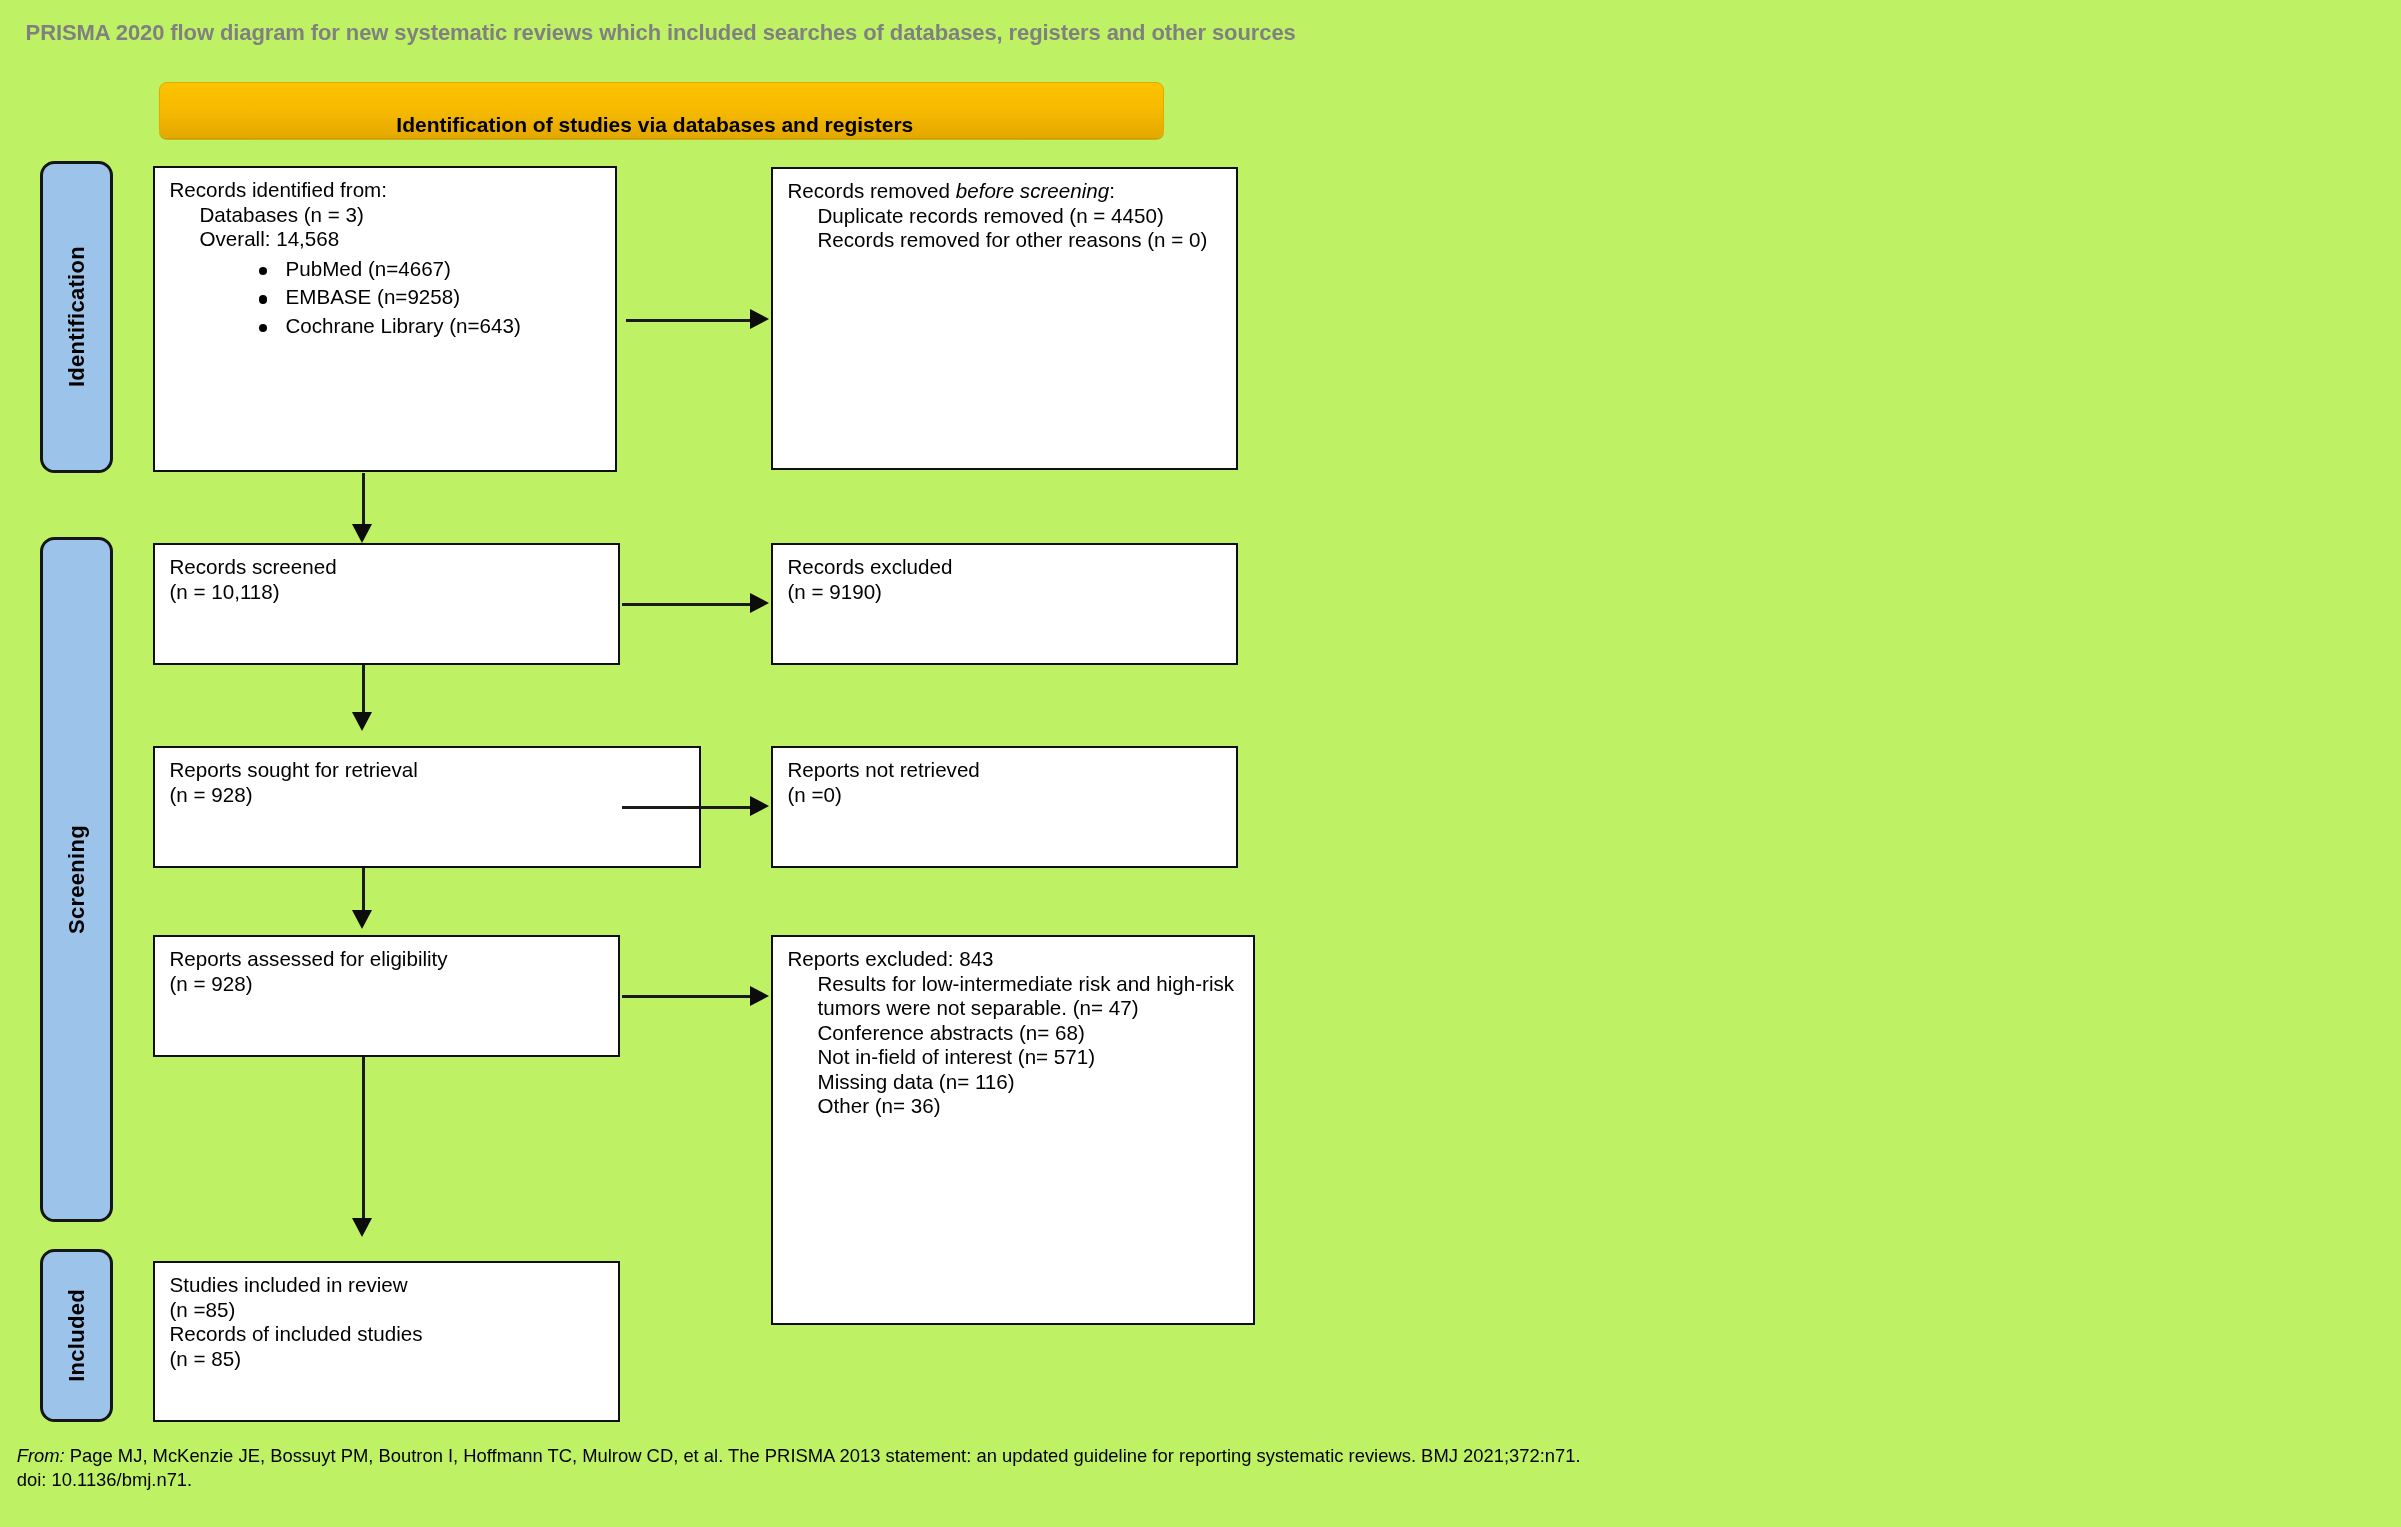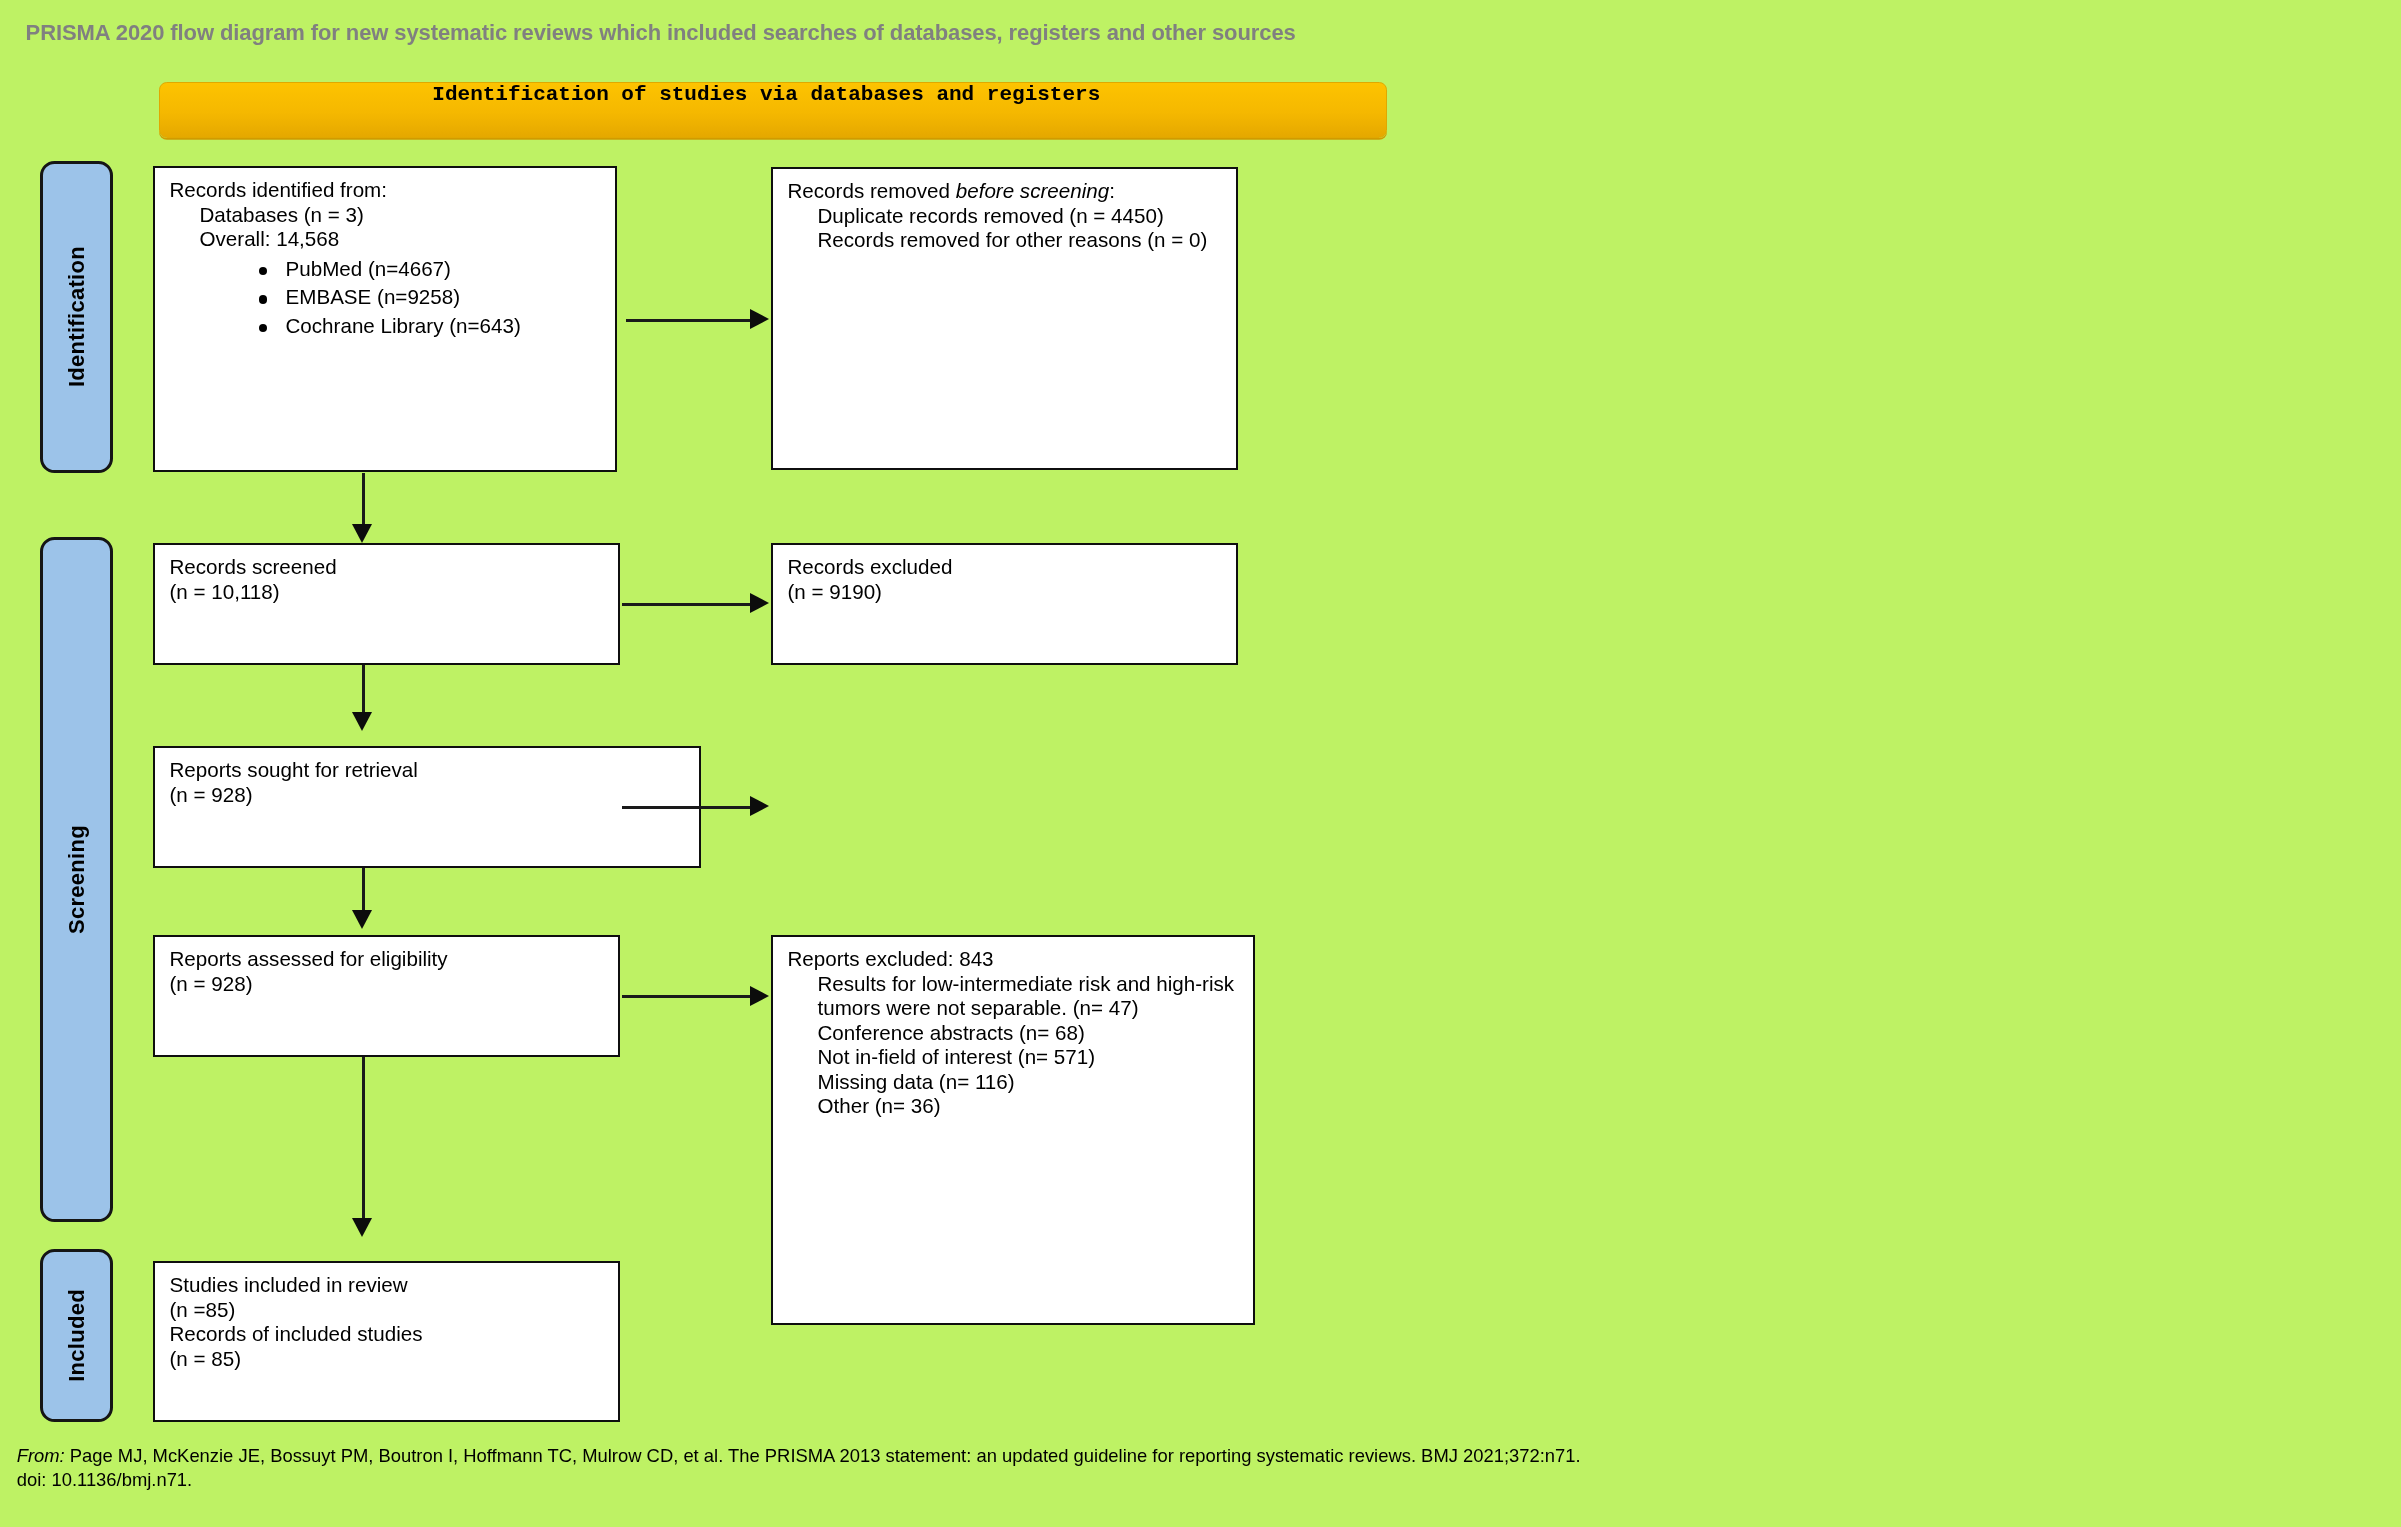--- a/index.html
+++ b/index.html
@@ -13,27 +13,26 @@
 
   
   .page-title{
     position:absolute;left:25.6px;top:20px;
     font-size:22px;font-weight:bold;color:#808080;
     letter-spacing:-0.1px;white-space:nowrap;
   }
 
   
   .banner{
-    position:absolute;left:159px;top:82px;width:1228px;height:56px;
+    position:absolute;left:159px;top:82px;width:1005px;height:56px;
     background:linear-gradient(180deg,#FDC300 0%,#F5B800 55%,#E5A800 100%);
     border:1.1px solid #E0A800;border-radius:7.8px;
     box-shadow:0 1.7px 0 #D19B00;
-    display:flex;align-items:flex-start;justify-content:center;
+    display:flex;align-items:flex-end;justify-content:center;
     box-sizing:border-box;
-    font-family:Liberation Mono, monospace;
   }
   .banner-label{
     font-size:21px;font-weight:bold;color:#000;white-space:nowrap;
     transform:translateX(-6.7px);
   }
 
   
   .stage{
     position:absolute;
     background:#9CC3E9;
@@ -157,20 +156,24 @@
   <div class="box" id="box-excluded">
     <p>Records excluded</p>
     <p>(n = 9190)</p>
   </div>
 
   <div class="box" id="box-sought">
     <p>Reports sought for retrieval</p>
     <p>(n = 928)</p>
   </div>
 
+  <div class="box" id="box-notretr">
+    <p>Reports not retrieved</p>
+    <p>(n =0)</p>
+  </div>
 
   <div class="box" id="box-assessed">
     <p>Reports assessed for eligibility</p>
     <p>(n = 928)</p>
   </div>
 
   <div class="box" id="box-repexcl">
     <p>Reports excluded: 843</p>
     <p class="ind2">Results for low-intermediate risk and high-risk tumors were not separable. (n= 47)</p>
     <p class="ind2">Conference abstracts (n= 68)</p>

